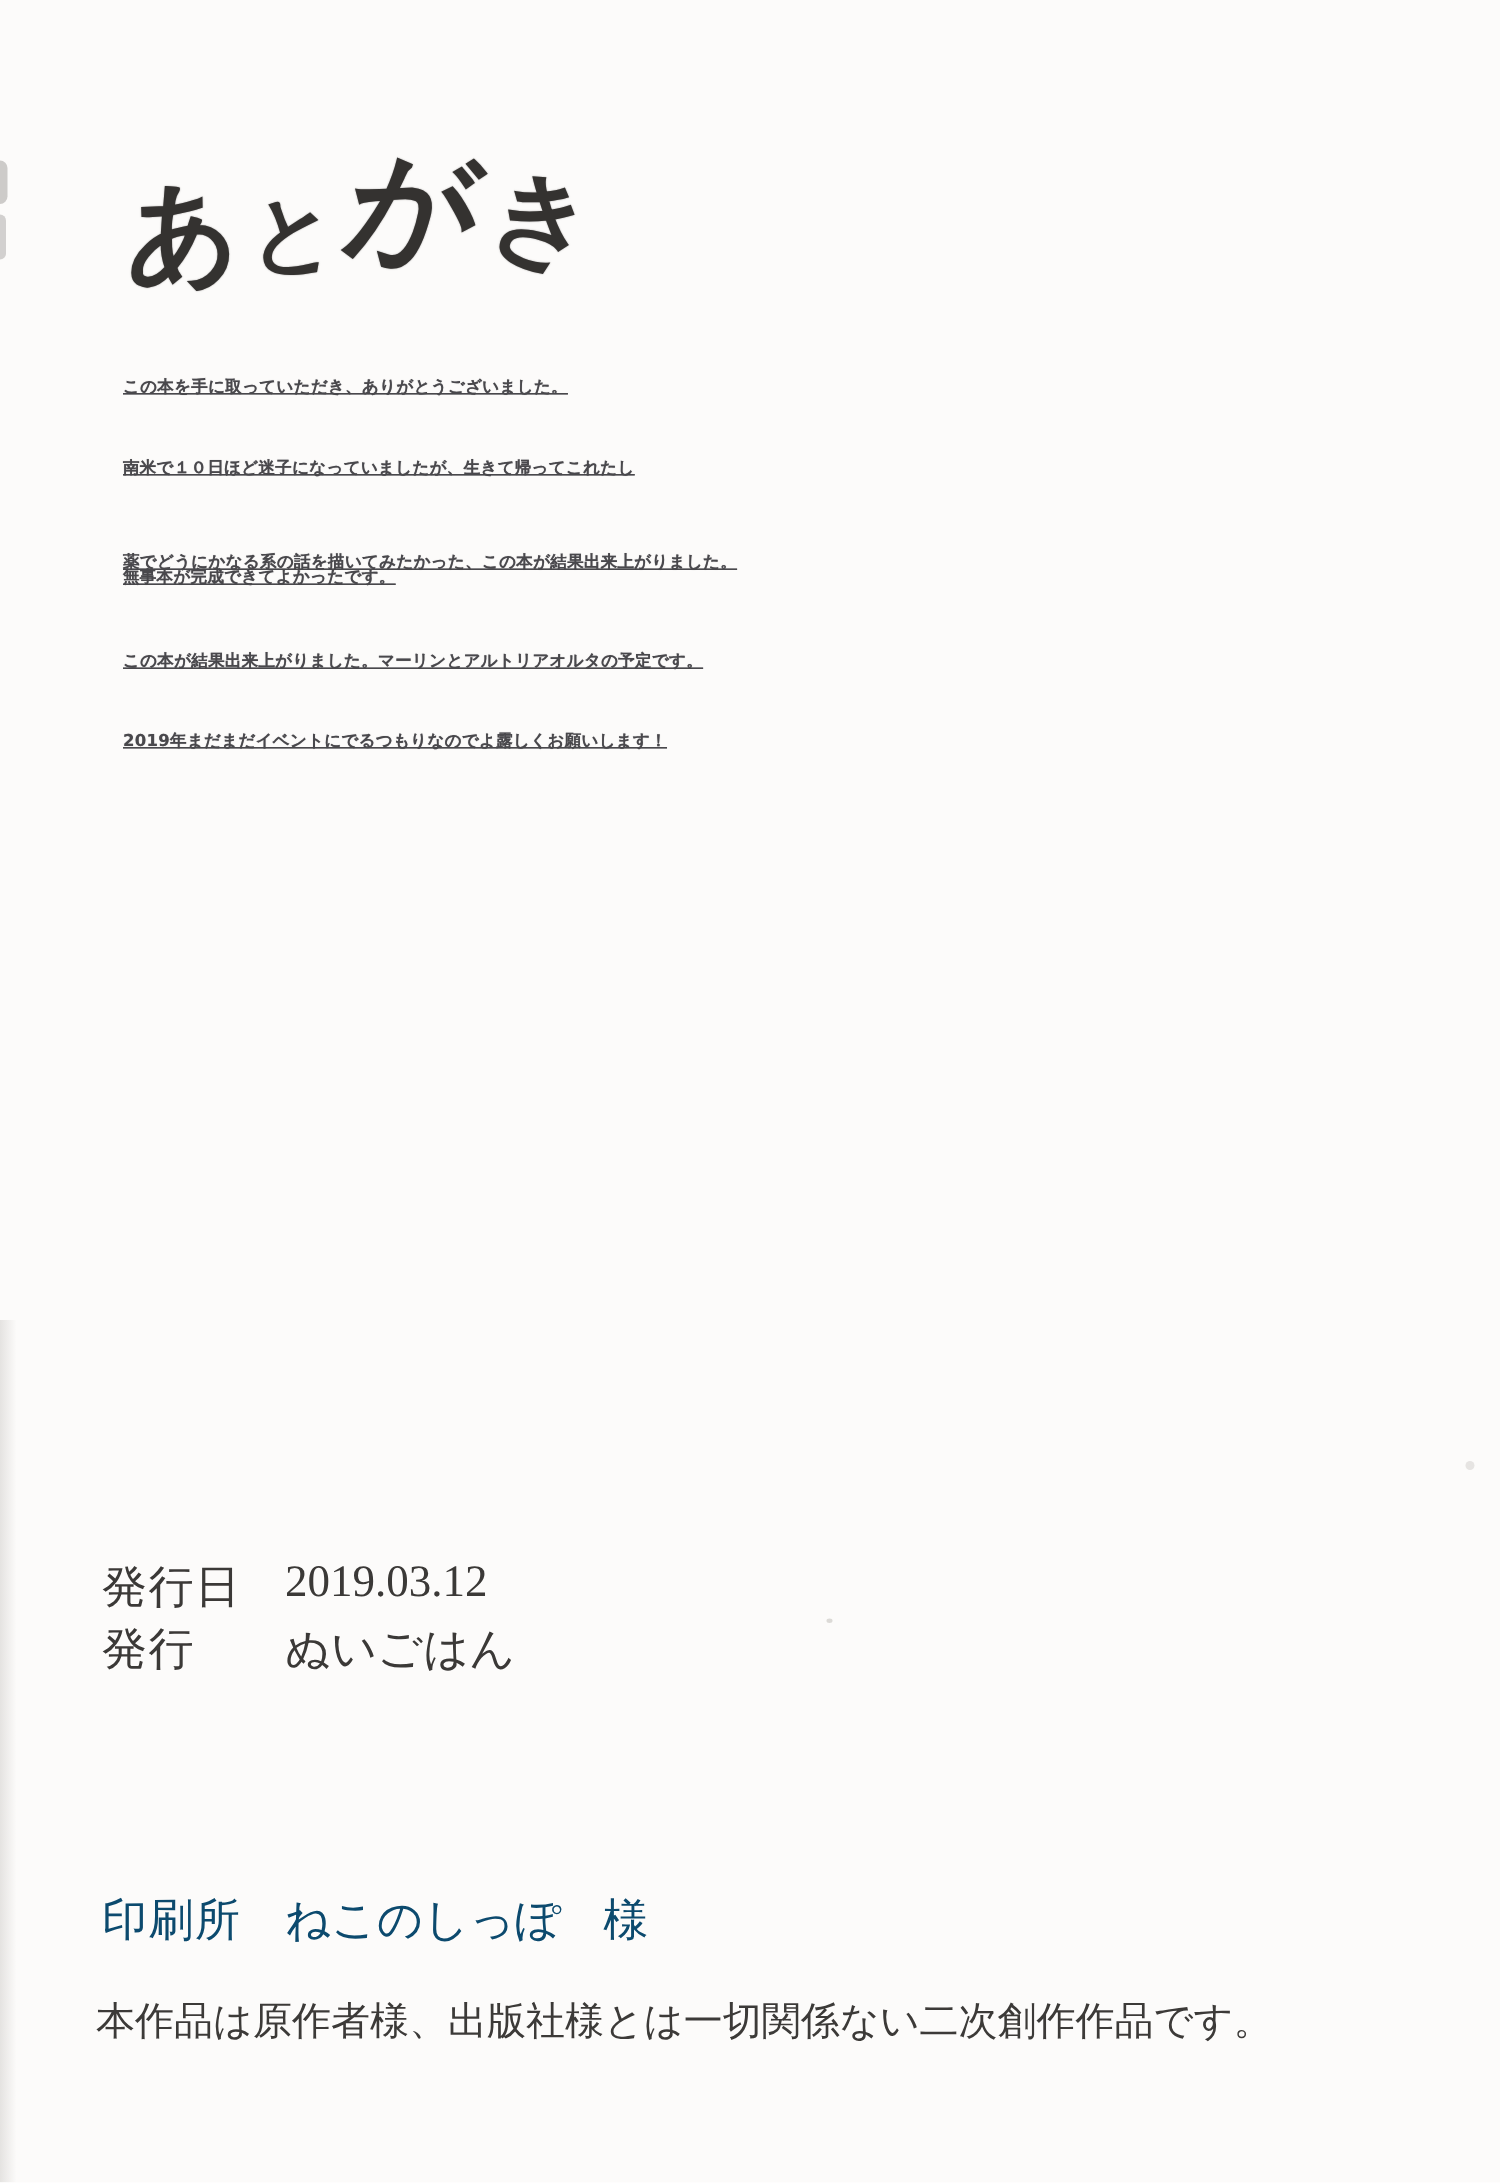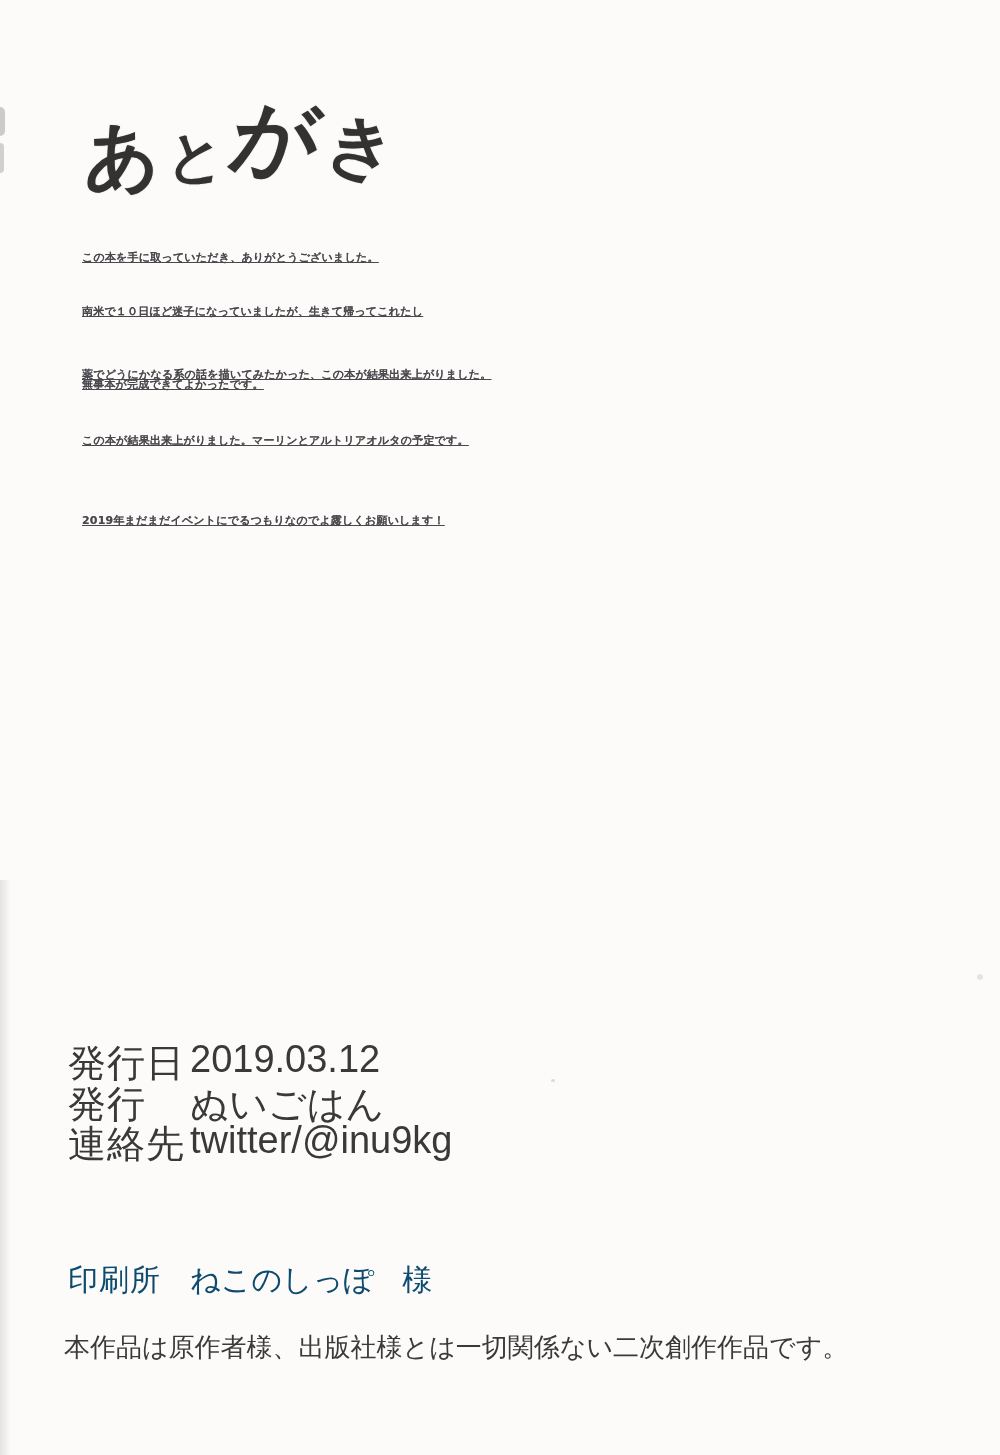--- a/index.html
+++ b/index.html
@@ -47,29 +47,29 @@
     color: #49484c;
     text-shadow: 0 0 0.5px rgba(73,72,76,0.6);
     white-space: nowrap;
     text-decoration: underline;
   }
   .bl0 { top: 250px; }
   .bl1 { top: 304px; }
   .bl2 { top: 329px; margin-top: 48px; }
   .bl3 { top: 367px; }
   .bl4 { top: 433px; }
-  .bl5 { top: 513px; }
+  .bl5 { top: 486px; }
 
   
   .colophon {
     position: absolute;
     left: 68px;
     top: 1038px;
-    font-family: Liberation Sans, sans-serif;
-    font-size: 38px;
+    font-family: Liberation Serif, serif;
+    font-size: 30px;
     color: #3b3937;
   }
   .crow {
     display: flex;
     height: 40.5px;
     align-items: flex-start;
     white-space: nowrap;
   }
   .clabel { width: 122px; letter-spacing: 1px; }
   .cvalue { }
@@ -151,24 +151,20 @@
 
   <div class="colophon">
     <div class="crow">
       <span class="clabel">発行日</span>
       <span class="cvalue">2019.03.12</span>
     </div>
     <div class="crow">
       <span class="clabel">発行</span>
       <span class="cvalue">ぬいごはん</span>
     </div>
-    <div class="crow">
-      <span class="clabel">連絡先</span>
-      <span class="cvalue">twitter/@inu9kg</span>
-    </div>
   </div>
 
   <div class="printer">
     <span class="plabel">印刷所</span>
     <span class="pname">ねこのしっぽ</span>
     <span class="phon">様</span>
   </div>
 
   <div class="disclaimer">
     <p>本作品は原作者様、出版社様とは一切関係ない二次創作作品です。</p>

